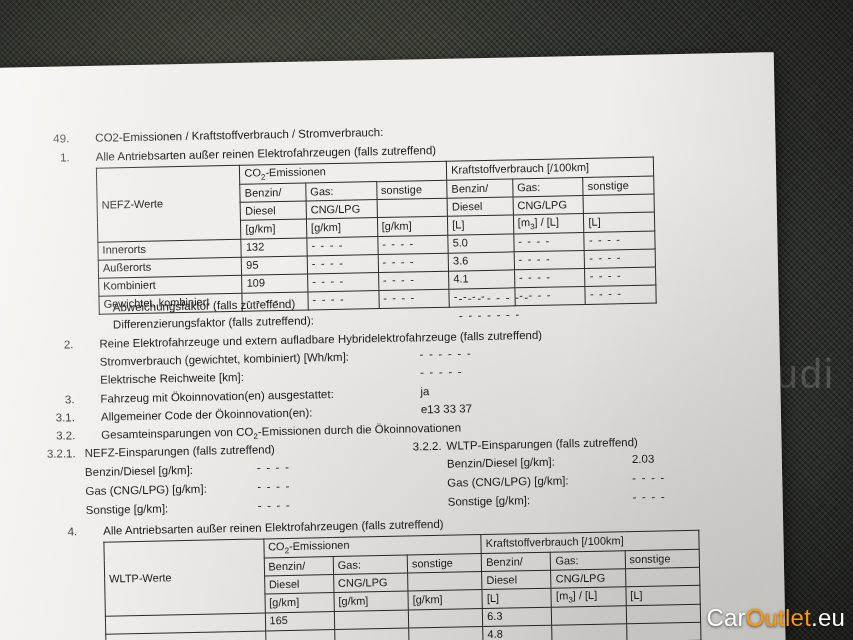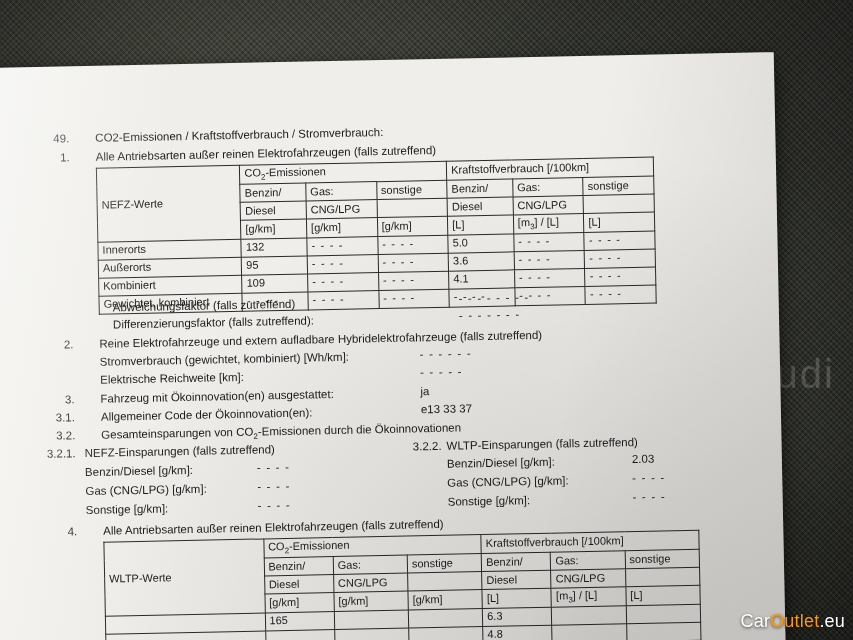--- a/index.html
+++ b/index.html
@@ -68,21 +68,21 @@
     white-space:nowrap;
     height:15px;
     vertical-align:middle;
   }
   .sub{font-size:8px;vertical-align:sub;}
   .dots{letter-spacing:1.2px;}
 
   .wm{
     position:absolute;
     right:8px;bottom:8px;
-    font-size:18px;
+    font-size:24px;
     font-family:"Liberation Sans", sans-serif;
     color:#ffffff;
     text-shadow:0 1px 3px rgba(0,0,0,.7);
     letter-spacing:.2px;
   }
   .wm .o{color:#ff9900;}
   .audi{
     position:absolute;
     right:18px;top:352px;
     font-size:40px;color:rgba(255,255,255,.18);

